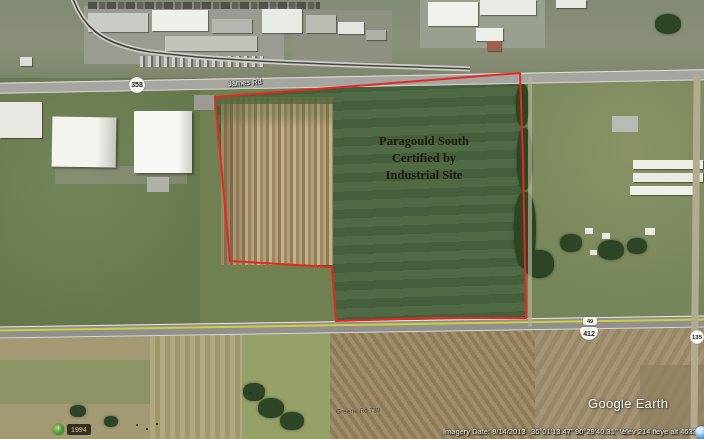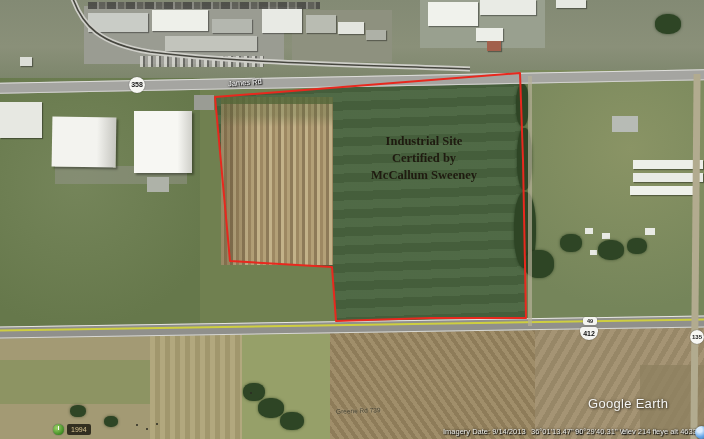--- a/index.html
+++ b/index.html
@@ -243,23 +243,23 @@
   </svg>
 
   <div class="abs shield-circle sc-358">358</div>
   <div class="abs road-name-top">James Rd</div>
   <div class="abs shield-rect">49</div>
   <div class="abs shield-412">412</div>
   <div class="abs shield-circle sc-135">135</div>
   <div class="abs road-name-bottom">Greene Rd 739</div>
 
   <div class="abs site-label">
+    <div>Paragould South</div>
+    <div>Certified by</div>
     <div>Industrial Site</div>
-    <div>Certified by</div>
-    <div>McCallum Sweeney</div>
   </div>
 
   <div class="abs watermark">Google Earth</div>
 
   <div class="abs hist">
     <span class="clock"></span>
     <span class="year-badge">1994</span>
   </div>
   <span class="abs status st-date">Imagery Date: 9/14/2013</span>
   <span class="abs status st-lat">36°01'13.47" N</span>

